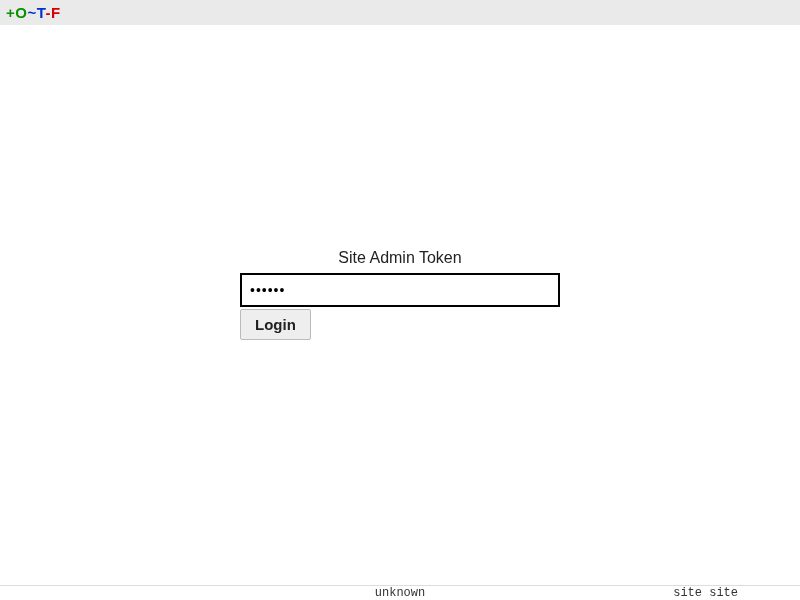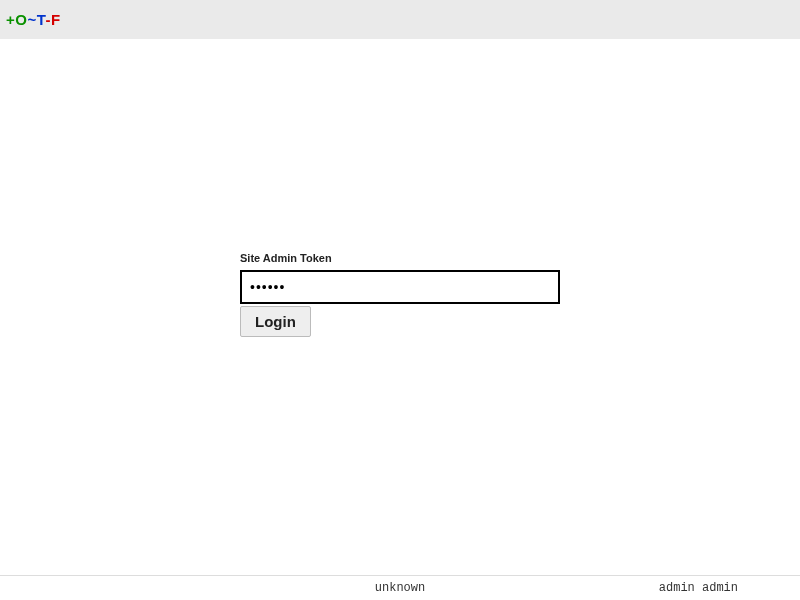--- a/index.html
+++ b/index.html
@@ -10,21 +10,21 @@
     body {
       width: 800px;
       height: 600px;
       font-family: Verdana, Geneva, sans-serif;
       background: #ffffff;
       position: relative;
       overflow: hidden;
     }
     .header {
       background: #eaeaea;
-      height: 39px;
+      height: 25px;
       display: flex;
       align-items: center;
       padding-left: 6px;
     }
     .logo {
       font-weight: bold;
       font-size: 15px;
       letter-spacing: 0.5px;
     }
     .logo .plus { color: #0a9100; }
@@ -41,25 +41,26 @@
       bottom: 25px;
       display: flex;
       align-items: center;
       justify-content: center;
     }
     .login-form {
       width: 320px;
       margin-top: -20px;
     }
     .field-label {
-      font-weight: bold;
-      font-size: 11px;
+      font-weight: normal;
+      font-size: 16px;
       color: #222;
       margin-bottom: 6px;
       display: block;
+      text-align: center;
     }
     .token-input {
       width: 320px;
       height: 34px;
       border: 2px solid #000;
       font-size: 14px;
       padding: 4px 8px;
       outline: none;
       font-family: Verdana, Geneva, sans-serif;
       letter-spacing: 1px;
@@ -74,21 +75,21 @@
       border: 1px solid #bbb;
       border-radius: 2px;
       cursor: pointer;
       font-family: Verdana, Geneva, sans-serif;
     }
     .footer {
       position: absolute;
       bottom: 0;
       left: 0;
       right: 0;
-      height: 25px;
+      height: 15px;
       border-top: 1px solid #ddd;
       display: flex;
       align-items: center;
       font-family: "Courier New", monospace;
       font-size: 12px;
       color: #333;
     }
     .footer-center {
       position: absolute;
       left: 50%;
@@ -112,14 +113,14 @@
   <form class="login-form">
     <label class="field-label">Site Admin Token</label>
     <input type="password" class="token-input" value="••••••" style="">
     <br>
     <button type="button" class="login-button">Login</button>
   </form>
 </div>
 
 <div class="footer">
   <span class="footer-center">unknown</span>
-  <span class="footer-right">admin admin</span>
+  <span class="footer-right">site site</span>
 </div>
 
 </body></html>

